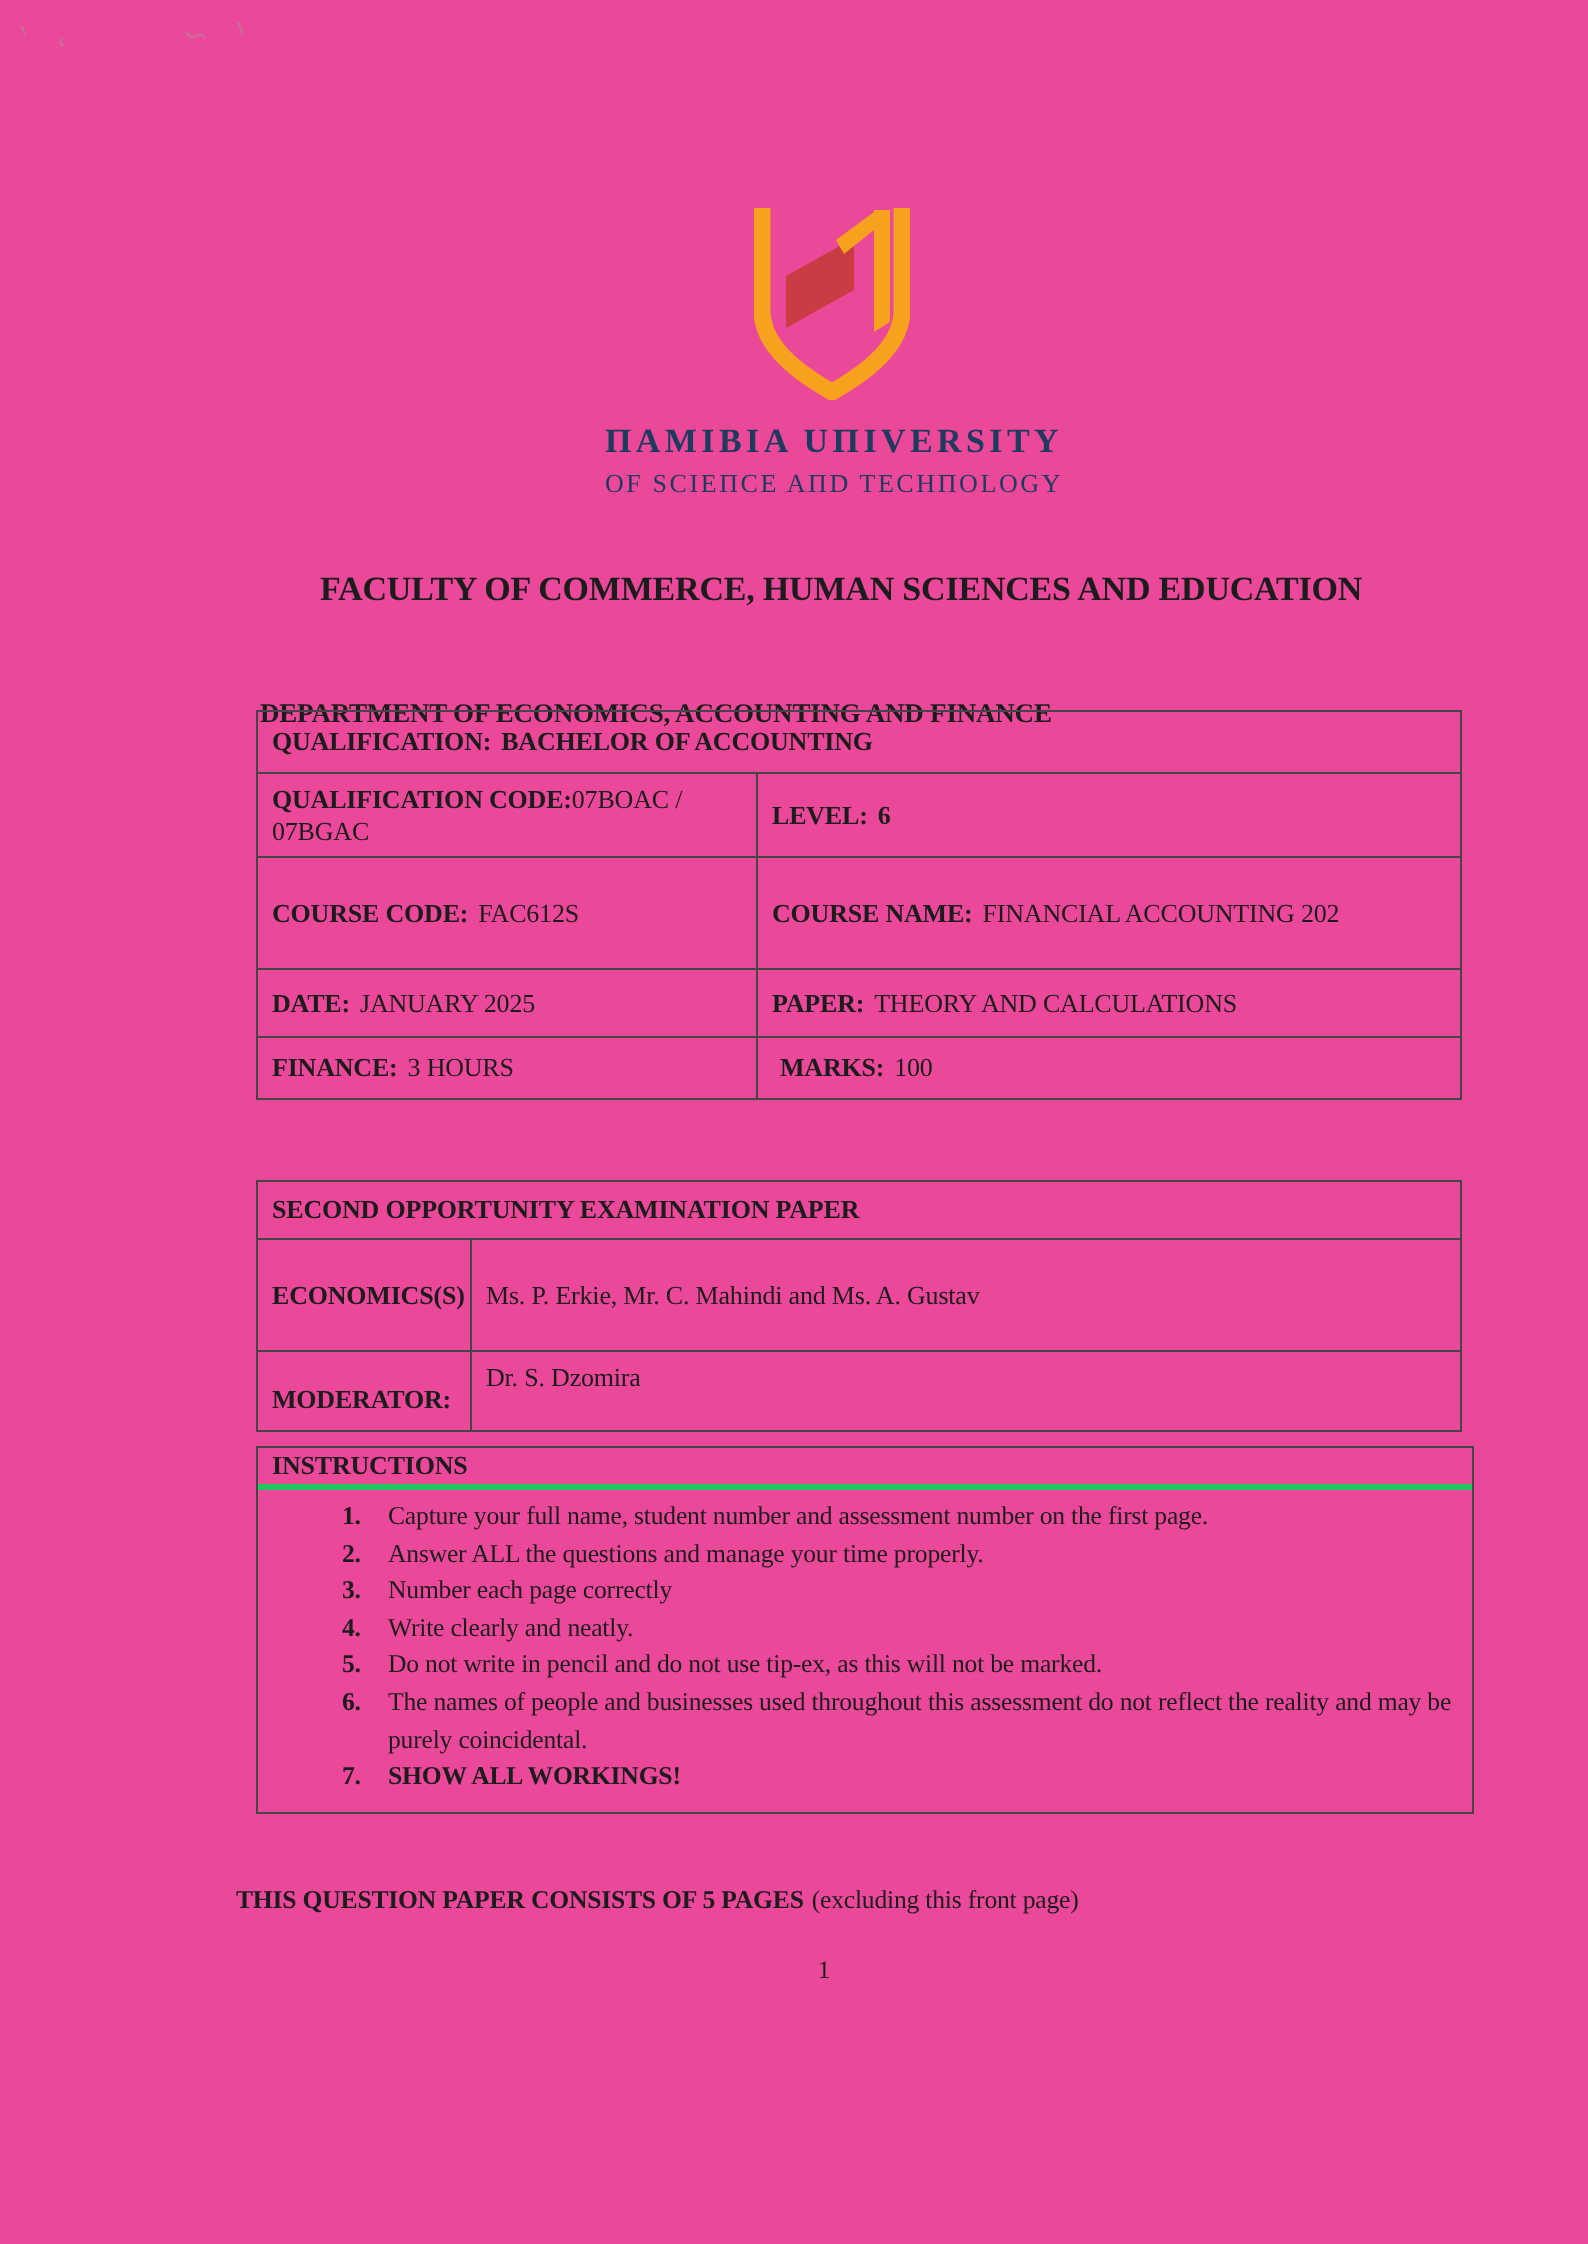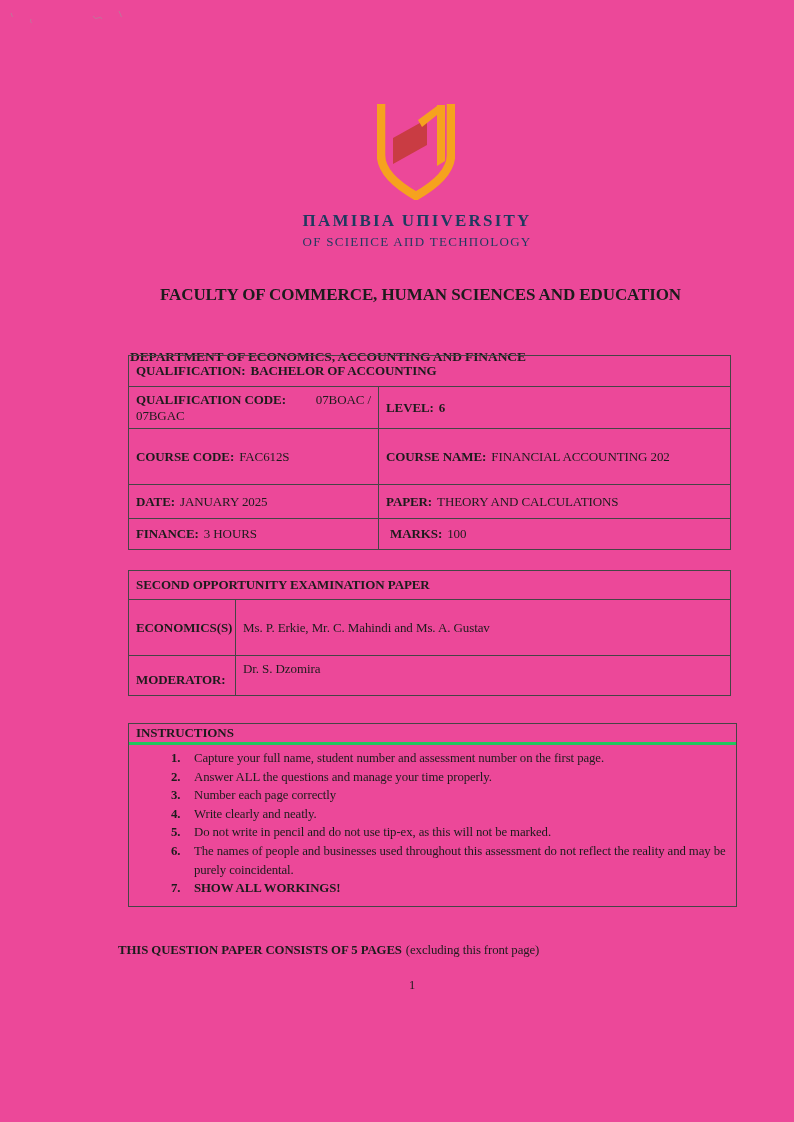--- a/index.html
+++ b/index.html
@@ -17,25 +17,25 @@
   .logo-text{position:absolute;left:257px;top:210px;width:320px;text-align:center;color:#1d3a5f;}
   .logo-line1{font-size:17px;font-weight:700;letter-spacing:2.2px;line-height:21px;}
   .logo-line2{font-size:13px;font-weight:500;letter-spacing:1.3px;line-height:17px;margin-top:2px;}
   
   .faculty{position:absolute;left:116px;top:285px;font-size:17px;font-weight:700;margin-left:44px;}
   .department{position:absolute;left:130px;top:321px;font-size:13.5px;font-weight:700;margin-top:28px;}
   
   table{border-collapse:collapse;table-layout:fixed;font-size:13px;}
   td{border:1px solid #454545;padding:2px 7px;vertical-align:middle;overflow:hidden;}
   .course-table{position:absolute;left:128px;top:355px;width:602px;}
-  .exam-table{position:absolute;left:128px;top:570px;width:602px;}
+  .exam-table{position:absolute;left:128px;top:590px;width:602px;}
   b{font-weight:700;}
   .val{margin-left:5px;font-weight:400;}
   .allbold .val{font-weight:700;}
-  .jline{display:flex;justify-content:space-between;align-items:baseline;}
+  .jline{display:flex;align-items:baseline;}
   .cell-label-bottom{vertical-align:bottom;padding-bottom:7px;}
   .cell-val-top{vertical-align:top;padding-top:5px;}
   
   .instructions{position:absolute;left:128px;top:723px;width:609px;height:184px;
     border:1px solid #454545;box-sizing:border-box;}
   .ins-title{font-size:13px;font-weight:700;padding:1px 0 1px 7px;border-bottom:3px solid #22c55e;}
   .ins-list{padding-top:4px;}
   .ins-item{display:flex;padding-left:42px;padding-right:8px;line-height:18.6px;font-size:12.8px;}
   .ins-num{font-weight:700;width:17px;flex-shrink:0;}
   .ins-text{padding-left:6px;}

